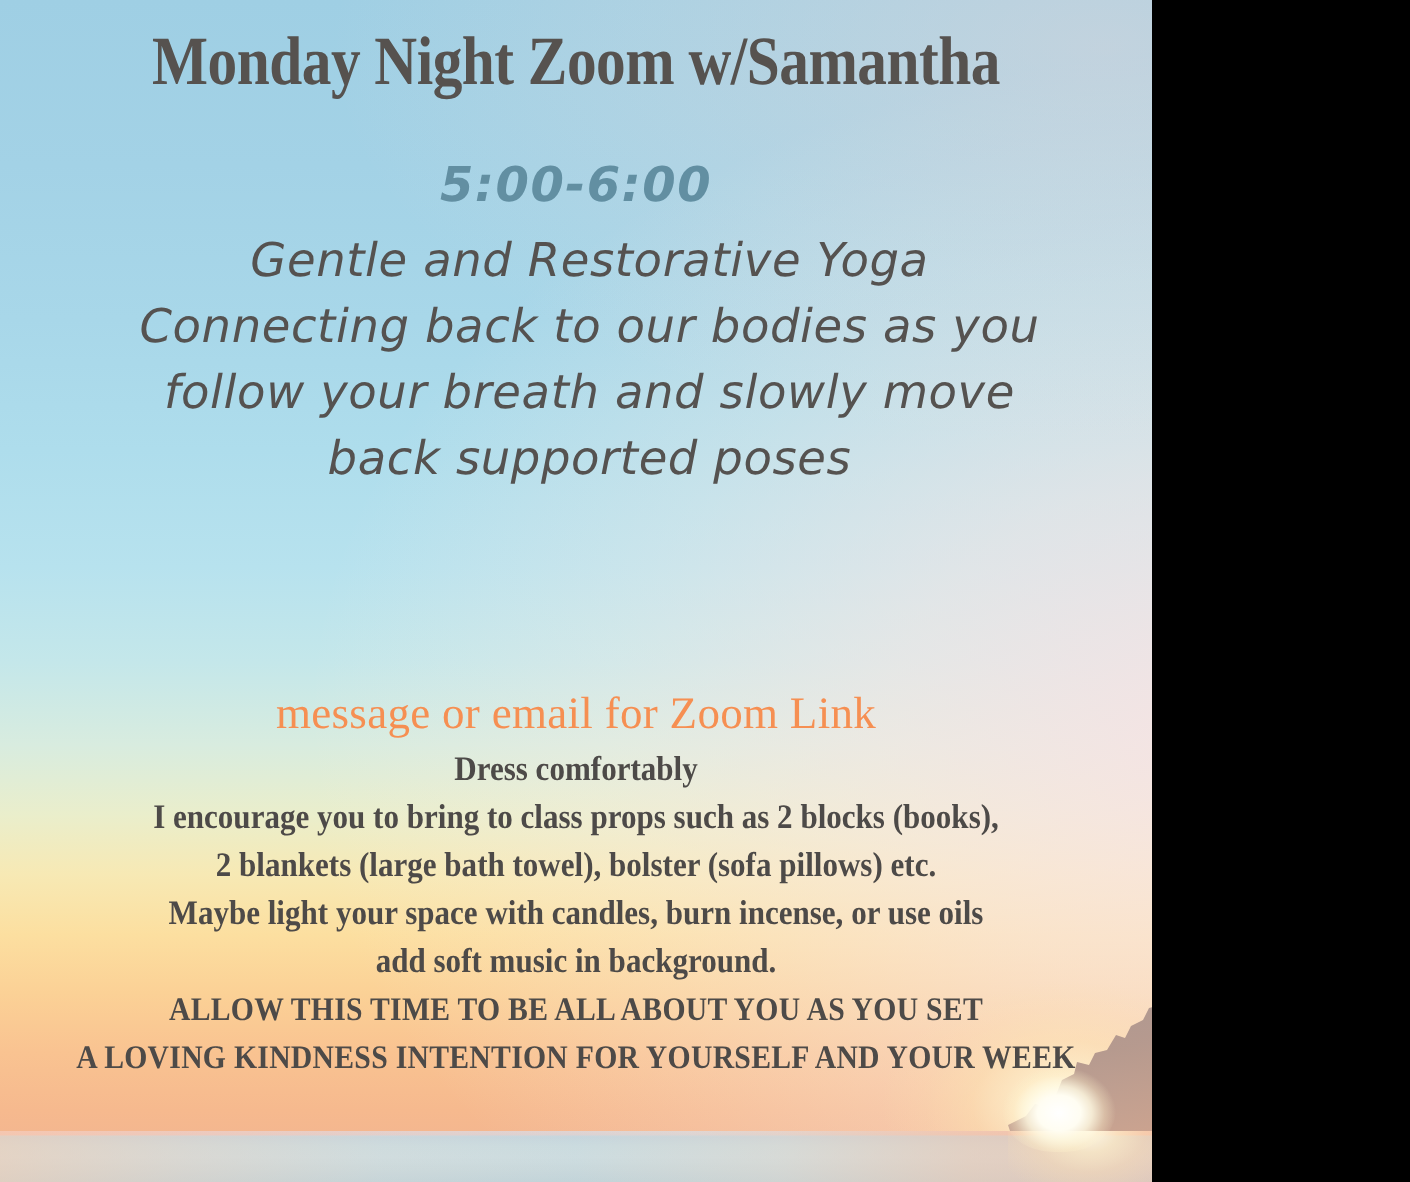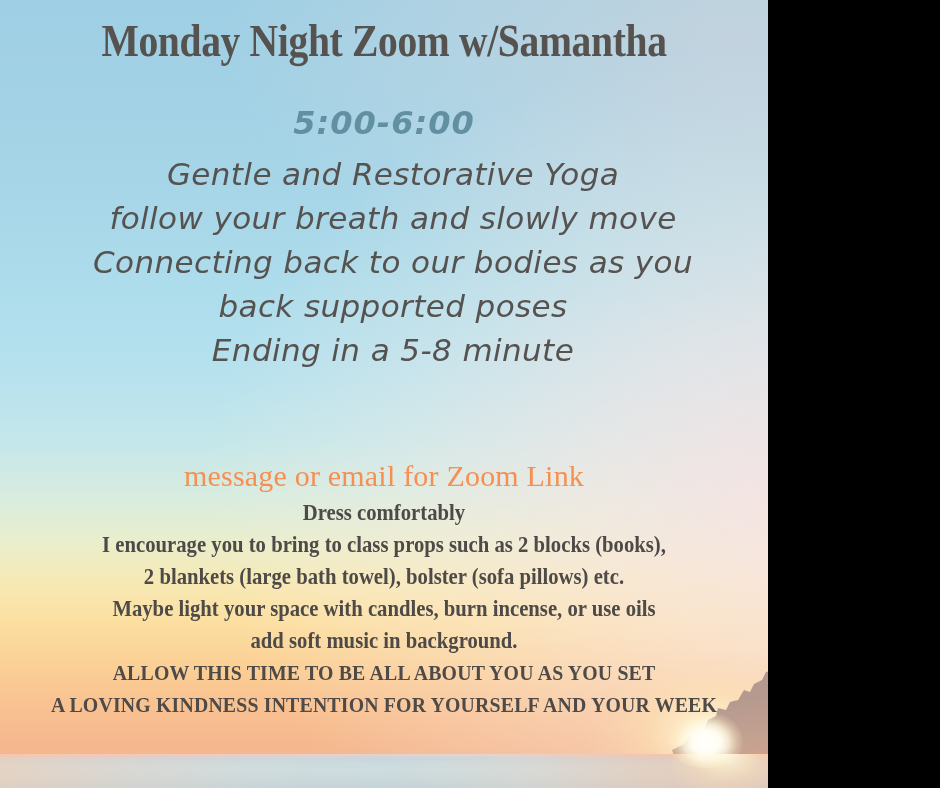--- a/index.html
+++ b/index.html
@@ -251,24 +251,23 @@
   <div class="sun-core"></div>
 
   <div class="content">
 
     <div class="title">Monday Night Zoom w/Samantha</div>
 
     <div class="time">5:00-6:00</div>
 
     <div class="script-block">
       <span class="script-line s1">Gentle and Restorative Yoga</span>
+      <span class="script-line s2">Connecting back to our bodies as you</span>
       <span class="script-line s3">follow your breath and slowly move</span>
-      <span class="script-line s2">Connecting back to our bodies as you</span>
       <span class="script-line s5">back supported poses</span>
-      <span class="script-line s6">Ending in a 5-8 minute</span>
     </div>
 
     <div class="zoom-link">message or email for Zoom Link</div>
 
     <div class="notes">
       <span class="note-line n1">Dress comfortably</span>
       <span class="note-line n2">I encourage you to bring to class props such as 2 blocks (books),</span>
       <span class="note-line n3">2 blankets (large bath towel), bolster (sofa pillows) etc.</span>
       <span class="note-line n4">Maybe light your space with candles, burn incense, or use oils</span>
       <span class="note-line n5">add soft music in background.</span>

